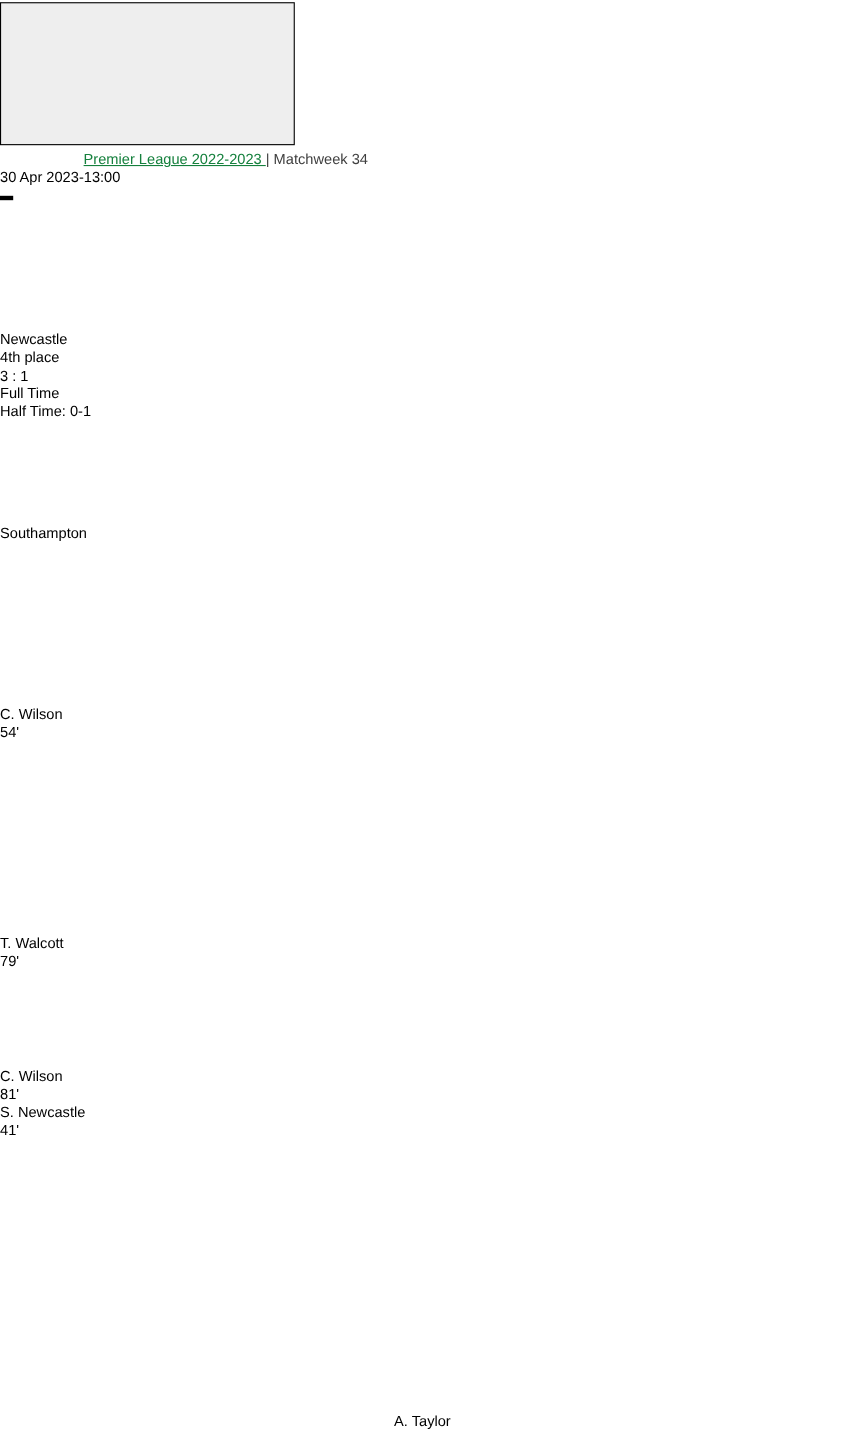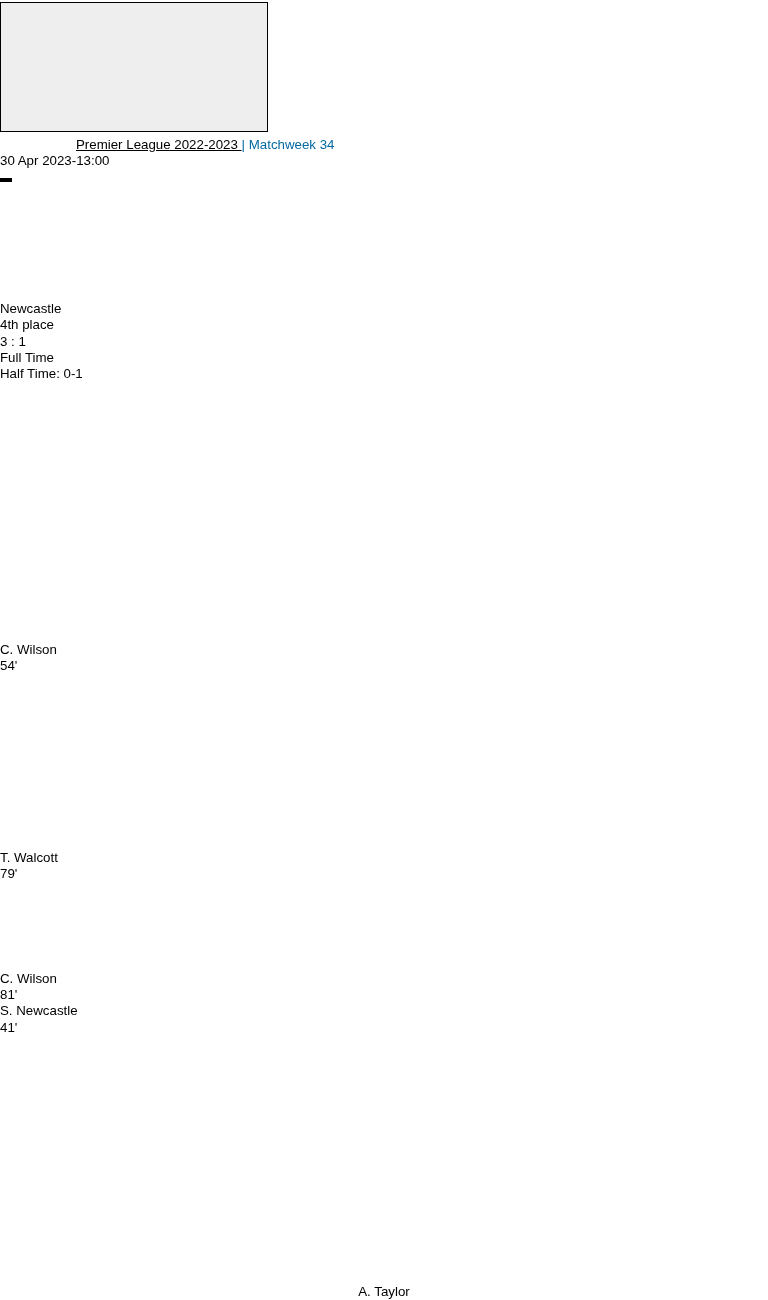--- a/index.html
+++ b/index.html
@@ -38,24 +38,24 @@
     top: 137px;
     width: 768px;
     height: 17px;
     white-space: nowrap;
   }
   .header-spacer {
     display: inline-block;
     width: 76px;
   }
   .league-link {
-    color: #000000;
+    color: #15803d;
   }
   .matchweek-text {
-    color: #0369a1;
+    color: #404040;
   }
   .kickoff {
     position: absolute;
     left: 0px;
     top: 153px;
     width: 652px;
     height: 17px;
   }
   
   .mini-dash {
@@ -104,20 +104,21 @@
     <span class="line">4th place</span>
   </div>
 
   <div class="block score-block">
     <span class="line">3 : 1</span>
     <span class="line">Full Time</span>
     <span class="line">Half Time: 0-1</span>
   </div>
 
   <div class="block away-team">
+    <span class="line">Southampton</span>
   </div>
 
   <div class="block goal-1">
     <span class="line">C. Wilson</span>
     <span class="line">54'</span>
   </div>
 
   <div class="block goal-2">
     <span class="line">T. Walcott</span>
     <span class="line">79'</span>

